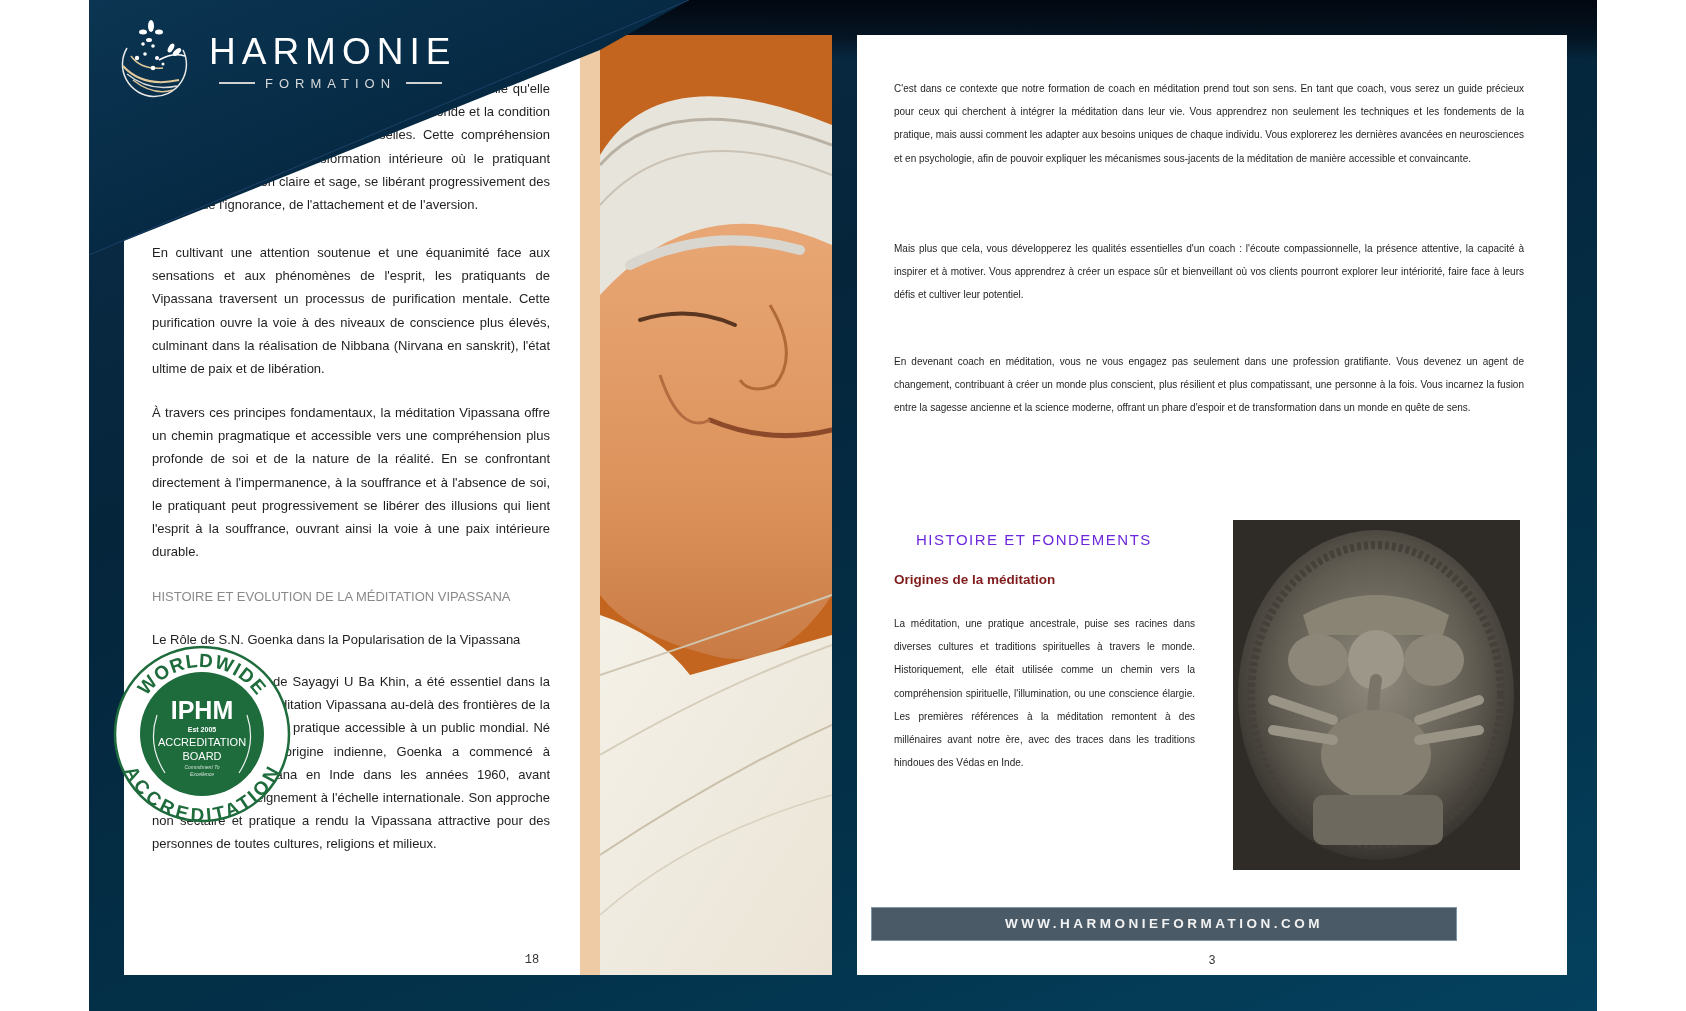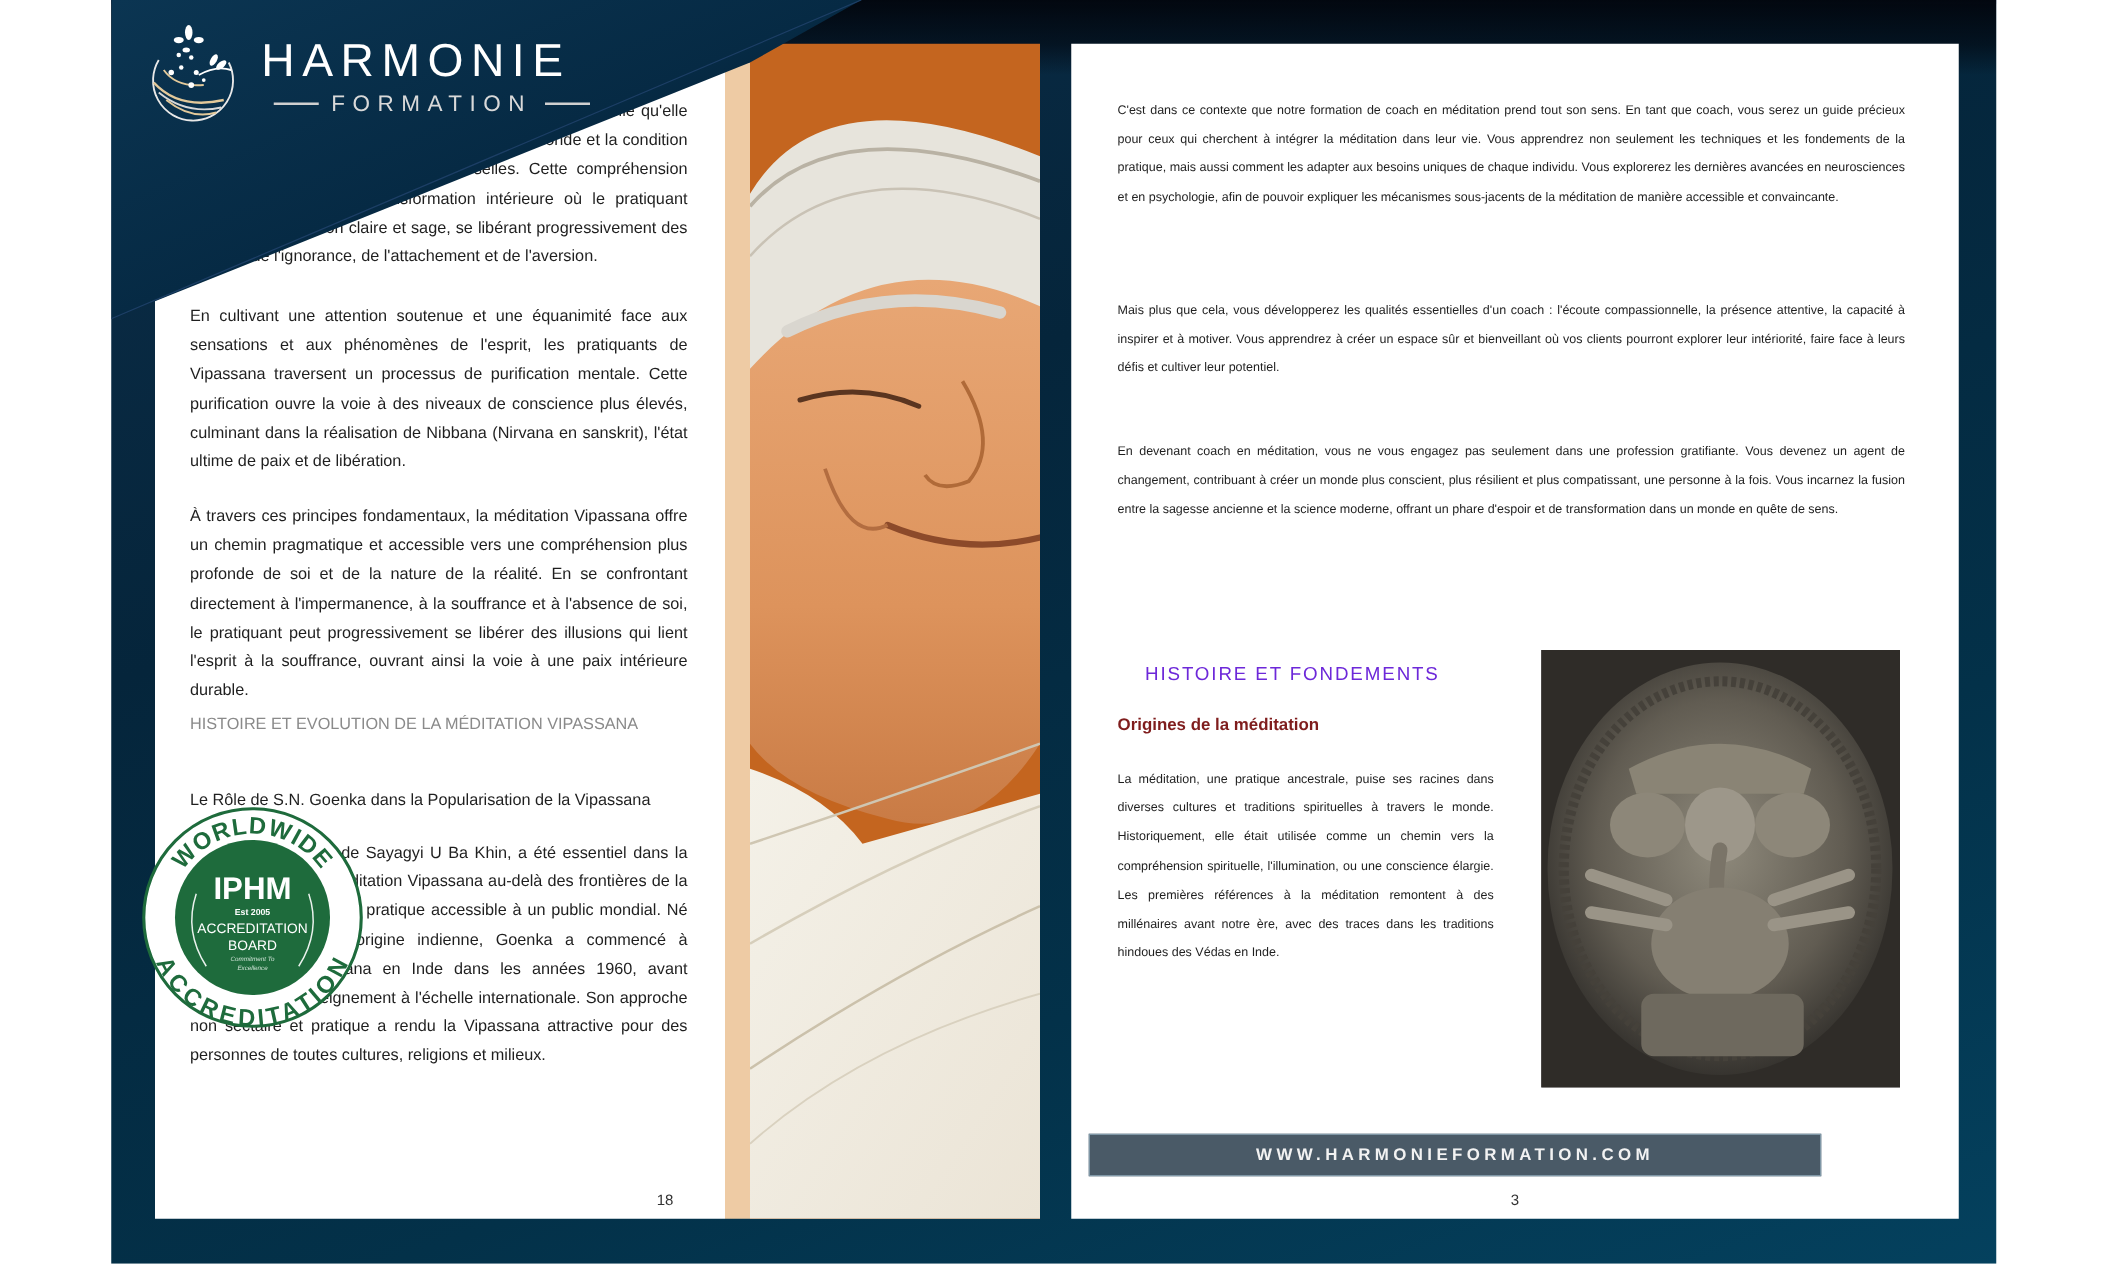--- a/index.html
+++ b/index.html
@@ -24,40 +24,40 @@
     position: absolute; left: 35px; top: 35px; width: 456px; height: 940px;
     background: #ffffff; overflow: hidden;
   }
   .page-left .text {
     position: absolute; left: 28px; width: 398px;
     font-size: 13px; line-height: 23.2px; color: #1f1f1f; text-align: justify;
   }
   .p1 { top: 42px; }
   .p2 { top: 206px; }
   .p3 { top: 366px; }
-  .h-gray { top: 532px; color: #8a8a8a !important; font-size: 13px; letter-spacing: 0; text-align: center; }
+  .h-gray { top: 550px; color: #8a8a8a !important; font-size: 13px; letter-spacing: 0; text-align: center; }
   .h-sub { top: 593px; text-align: left !important; }
   .p4 { top: 635px; }
-  .page-num-left { position: absolute; left: 0; width: 100%; top: 918px; text-align: center; font-size: 12px; color: #333; padding-left: 360px; }
+  .page-num-left { position: absolute; left: 0; width: 100%; top: 918px; text-align: center; font-size: 12px; color: #333; padding-left: 360px; font-family: Liberation Mono, monospace; }
 
   .peach-strip { position: absolute; left: 491px; top: 35px; width: 20px; height: 940px; background: #eecba4; }
   .photo {
     position: absolute; left: 511px; top: 35px; width: 232px; height: 940px; overflow: hidden;
     background: linear-gradient(180deg, #b9581a 0%, #c86a28 8%, #d89060 14%, #e7a36d 30%, #e09a63 50%, #d8935f 58%, #efe9dd 62%, #f3efe6 100%);
   }
 
   
   .diag {
     position: absolute; left: 0; top: 0; width: 1508px; height: 300px; pointer-events: none;
   }
   .logo { position: absolute; left: 24px; top: 18px; display: flex; align-items: center; }
   .logo-mark { width: 80px; height: 86px; }
   .logo-text { margin-left: 16px; color: #ffffff; }
   .logo-title { font-size: 37px; letter-spacing: 6px; font-weight: normal; line-height: 40px; }
-  .logo-sub { display: flex; align-items: center; margin-top: 4px; font-size: 18px; letter-spacing: 6px; color: #d9d9d9; }
+  .logo-sub { display: flex; align-items: center; margin-top: 4px; font-size: 13px; letter-spacing: 6px; color: #d9d9d9; }
   .logo-sub .line { width: 36px; height: 1.5px; background: #d0d0d0; margin: 0 10px; }
 
   
   .badge { position: absolute; left: 24px; top: 645px; width: 178px; height: 178px; }
 
   
   .page-right {
     position: absolute; left: 768px; top: 35px; width: 710px; height: 940px; background: #ffffff; overflow: hidden;
   }
   .page-right .text {

